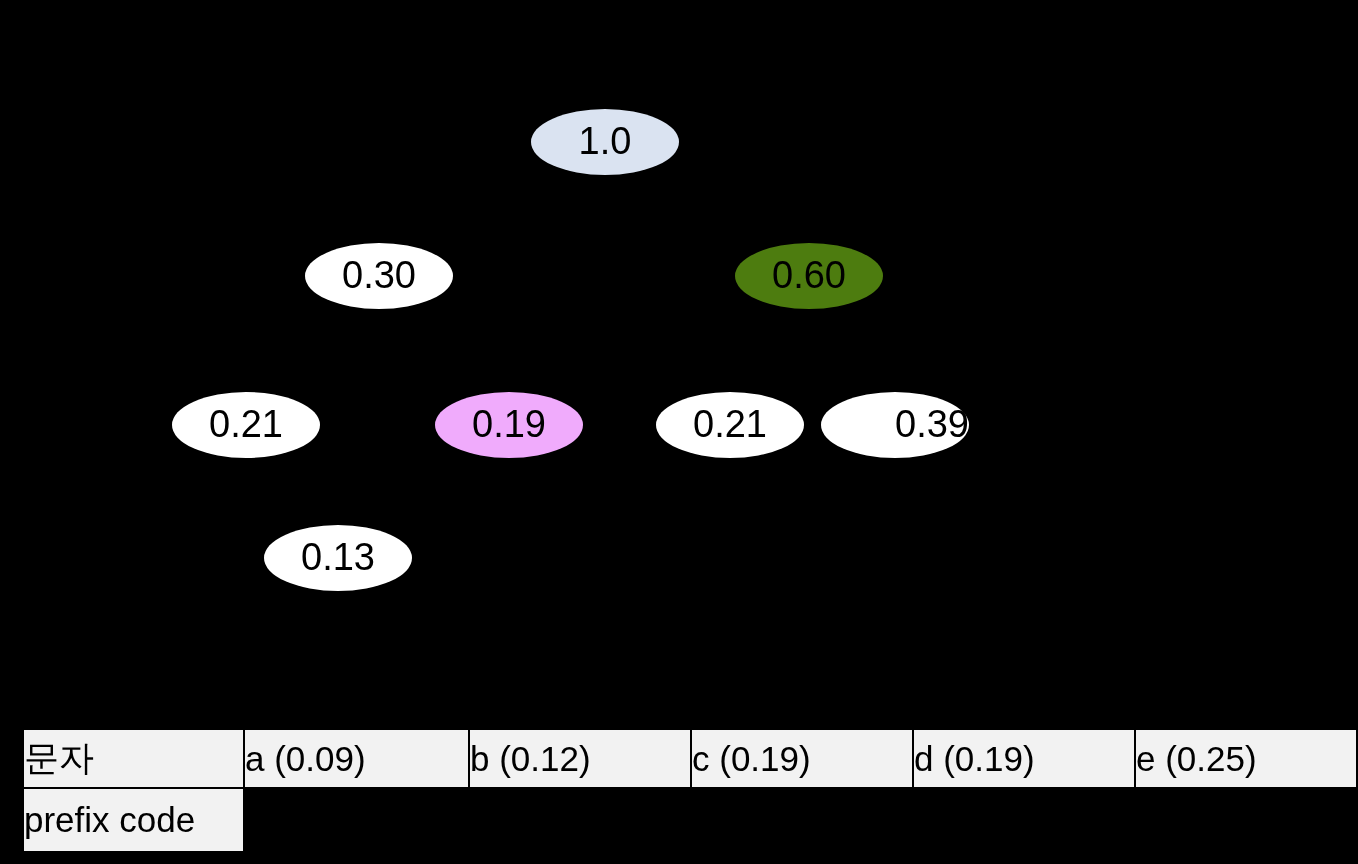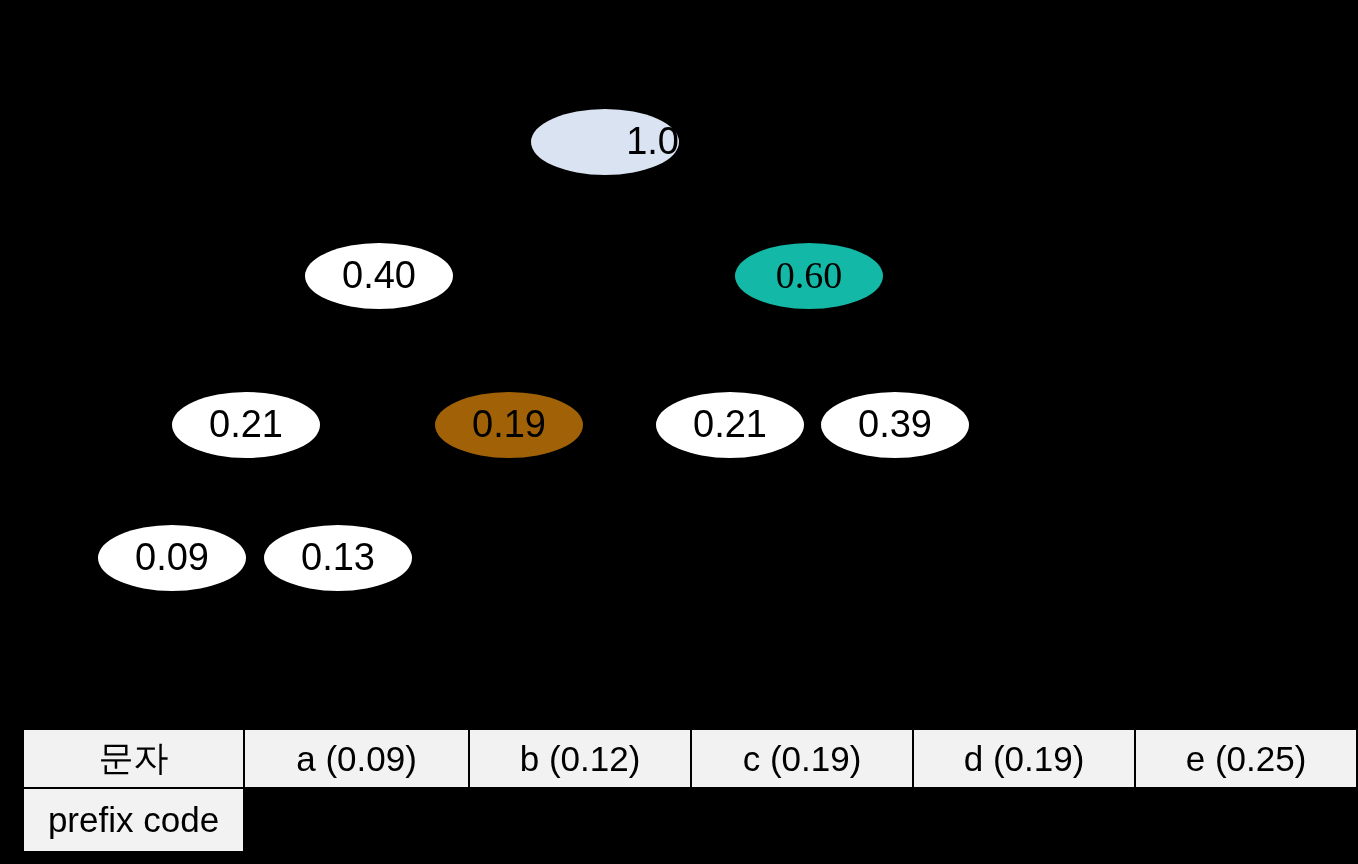--- a/index.html
+++ b/index.html
@@ -35,72 +35,68 @@
     letter-spacing: 0px;
     line-height: 1;
     transform: translateY(-1px);
   }
   .pos-root  { left: 531px; top: 109px; }
   .pos-n040  { left: 305px; top: 243px; }
   .pos-n060  { left: 735px; top: 243px; }
   .pos-n021l { left: 172px; top: 392px; }
   .pos-n019  { left: 435px; top: 392px; }
   .pos-n021r { left: 656px; top: 392px; }
-  .pos-n039  { left: 821px; top: 392px; }
+  .pos-n039  { left: 821px; top: 392px; justify-content: flex-end; }
   .pos-n009  { left:  98px; top: 525px; }
   .pos-n012  { left: 264px; top: 525px; }
   
   .code-table {
     position: absolute;
     left: 22px;
     top: 728px;
     border-collapse: collapse;
     table-layout: fixed;
   }
   .code-table td {
     border: 2px solid #000000;
-    text-align: center;
     vertical-align: middle;
     font-size: 35px;
     color: #000000;
     padding: 0;
   }
   .code-table tr.row-chars td { height: 57px; }
   .code-table tr.row-prefix td { height: 62px; }
   .code-table td.filled { background: #f2f2f2; }
   .code-table td.empty  { background: transparent; }
 </style>
 </head>
 <body>
 
 <div class="stage">
 
-  <div class="tree-node pos-root" style="background: rgb(218, 227, 241); justify-content: flex-end;">
+  <div class="tree-node pos-root" style="background: rgb(218, 227, 241);">
     <span>1.0</span>
   </div>
   <div class="tree-node pos-n040" style="background: rgb(255, 255, 255);">
-    <span>0.40</span>
+    <span>0.30</span>
   </div>
-  <div class="tree-node pos-n060" style="background: #14b8a6; font-family: Liberation Serif, serif;">
+  <div class="tree-node pos-n060" style="background: #4d7c0f;">
     <span>0.60</span>
   </div>
   <div class="tree-node pos-n021l" style="background: rgb(255, 255, 255);">
     <span>0.21</span>
   </div>
-  <div class="tree-node pos-n019" style="background: #a16207;">
+  <div class="tree-node pos-n019" style="background: #f0abfc;">
     <span>0.19</span>
   </div>
   <div class="tree-node pos-n021r" style="background: rgb(255, 255, 255);">
     <span>0.21</span>
   </div>
   <div class="tree-node pos-n039" style="background: rgb(255, 255, 255);">
     <span>0.39</span>
-  </div>
-  <div class="tree-node pos-n009" style="background: rgb(255, 255, 255);">
-    <span>0.09</span>
   </div>
   <div class="tree-node pos-n012" style="background: rgb(255, 255, 255);">
     <span>0.13</span>
   </div>
 
   <table class="code-table">
     <colgroup>
       <col style="width:221px">
       <col style="width:225px">
       <col style="width:222px">

